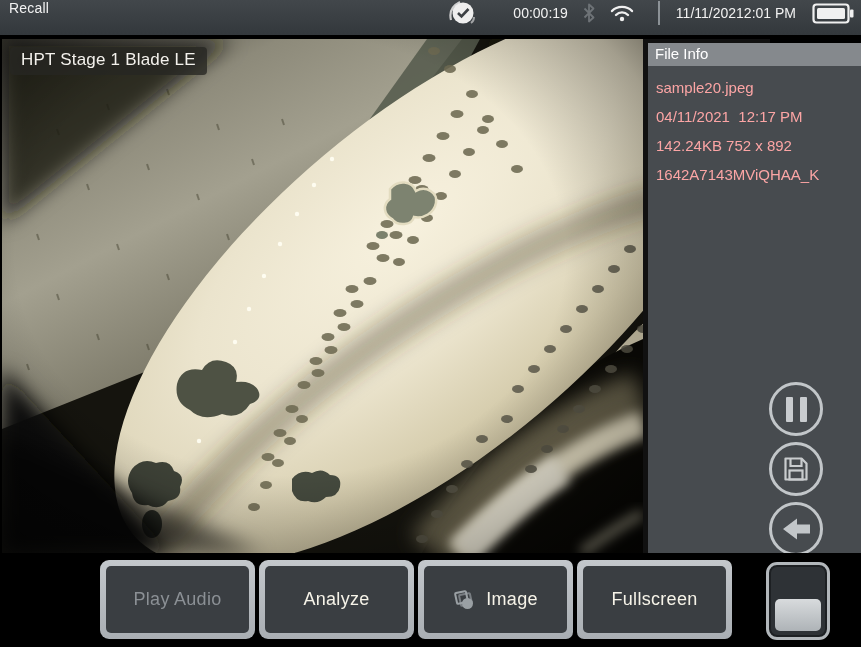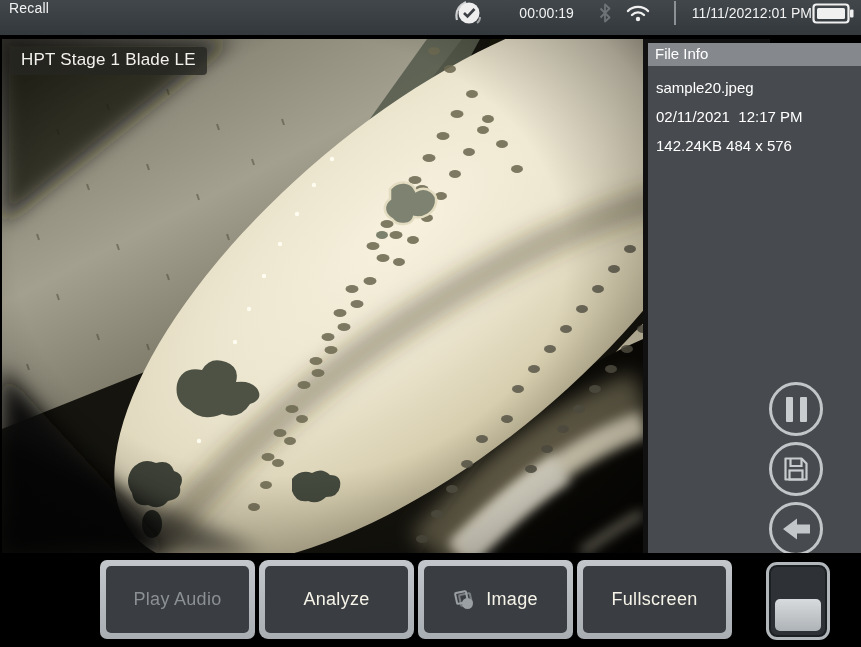--- a/index.html
+++ b/index.html
@@ -9,26 +9,26 @@
 
   
   .status-bar {
     position:absolute; top:0; left:0; width:861px; height:35px;
     background:linear-gradient(#42474b,#33383c);
     display:flex; align-items:flex-start; color:#f2f2f2; font-size:14px;
   }
   .mode-label { margin-left:9px; letter-spacing:.2px; }
   .status-right { margin-left:auto; display:flex; align-items:center; }
   .mdi-icon { width:26px; height:26px; margin-right:38px; }
-  .timer { margin-right:24px; font-size:14px; }
+  .timer { margin-right:14px; font-size:14px; }
   .bt-icon { width:14px; height:20px; margin-right:14px; }
   .wifi-icon { width:24px; height:18px; margin-right:24px; }
   .status-divider { width:2px; height:24px; background:#9aa0a4; opacity:.85; margin-right:16px; }
   .date-text { }
-  .time-text { }
+  .time-text { margin-right:16px; }
   .battery-icon { width:42px; height:21px; margin-right:7px; }
 
   
   .viewport {
     position:absolute; left:2px; top:39px; width:768px; height:514px;
     background:#111; overflow:hidden;
   }
   .viewport svg.scene { display:block; width:641px; height:514px; }
   .overlay-label {
     position:absolute; left:8px; top:8px;
@@ -40,21 +40,21 @@
   
   .side-panel {
     position:absolute; left:648px; top:43px; width:213px; height:510px;
     background:#474b4f; overflow:visible;
   }
   .panel-header {
     height:23px; background:#85898d; color:#fff;
     font-size:15px; line-height:22px; padding-left:7px;
   }
   .info-rows { padding-top:7px; }
-  .info-row { font-size:15px; color:#ffffff; padding:6px 4px 6px 8px; white-space:pre; }
+  .info-row { font-size:15px; color:#fca5a5; padding:6px 4px 6px 8px; white-space:pre; }
 
   .circle-btn {
     position:absolute; left:121px; width:54px; height:54px; border-radius:50%;
     border:3px solid #c2c6c9; background:#474b4f;
     display:flex; align-items:center; justify-content:center; cursor:pointer;
   }
   .circle-btn.pause { top:339px; }
   .circle-btn.save  { top:399px; }
   .circle-btn.back  { top:459px; }
   .pause-glyph { display:flex; gap:7px; }
@@ -66,21 +66,21 @@
     position:absolute; top:7px; width:155px; height:79px;
     background:linear-gradient(#c3c7cb,#a9aeb3); border-radius:7px;
     padding:6px; cursor:pointer;
   }
   .soft-btn .face {
     width:100%; height:100%; background:#3a3e42; border-radius:5px;
     display:flex; align-items:center; justify-content:center; gap:9px;
     color:#f6f3e8; font-size:18px; letter-spacing:.3px;
   }
   .soft-btn.disabled .face { color:#8b9095; }
-  .soft-btn.b1 { left:100px; } .soft-btn.b2 { left:259px;border-radius:9px; }
+  .soft-btn.b1 { left:100px;border-radius:9px; } .soft-btn.b2 { left:259px;border-radius:9px; }
   .soft-btn.b3 { left:418px; } .soft-btn.b4 { left:577px; }
 
   .screen-toggle {
     position:absolute; left:766px; top:9px; width:64px; height:78px;
     border:3px solid #b2b7bb; border-radius:11px; background:#2e3236;
     box-shadow: inset 0 0 0 2px #1d2023;
     padding:6px; display:flex; flex-direction:column; justify-content:flex-end;
     cursor:pointer;
   }
   .screen-toggle .knob {
@@ -301,22 +301,23 @@
       <polygon points="0,395 260,514 0,514" fill="rgba(10,10,7,.55)" filter="url(#b10)"></polygon>
       <rect x="0" y="0" width="641" height="514" fill="url(#vigG)"></rect>
     </svg>
     <div class="overlay-label">HPT Stage 1 Blade LE</div>
   </div>
 
   <div class="side-panel">
     <div class="panel-header">File Info</div>
     <div class="info-rows">
       <div class="info-row">sample20.jpeg</div>
-      <div class="info-row">02/11/2021  12:17 PM</div>
-      <div class="info-row">142.24KB 484 x 576</div>
+      <div class="info-row">04/11/2021  12:17 PM</div>
+      <div class="info-row">142.24KB 752 x 892</div>
+      <div class="info-row">1642A7143MViQHAA_K</div>
     </div>
 
     <div class="circle-btn pause">
       <span class="pause-glyph">
           <span></span>
           <span></span>
         </span>
     </div>
     <div class="circle-btn save">
       <svg width="30" height="30" viewBox="0 0 30 30">

